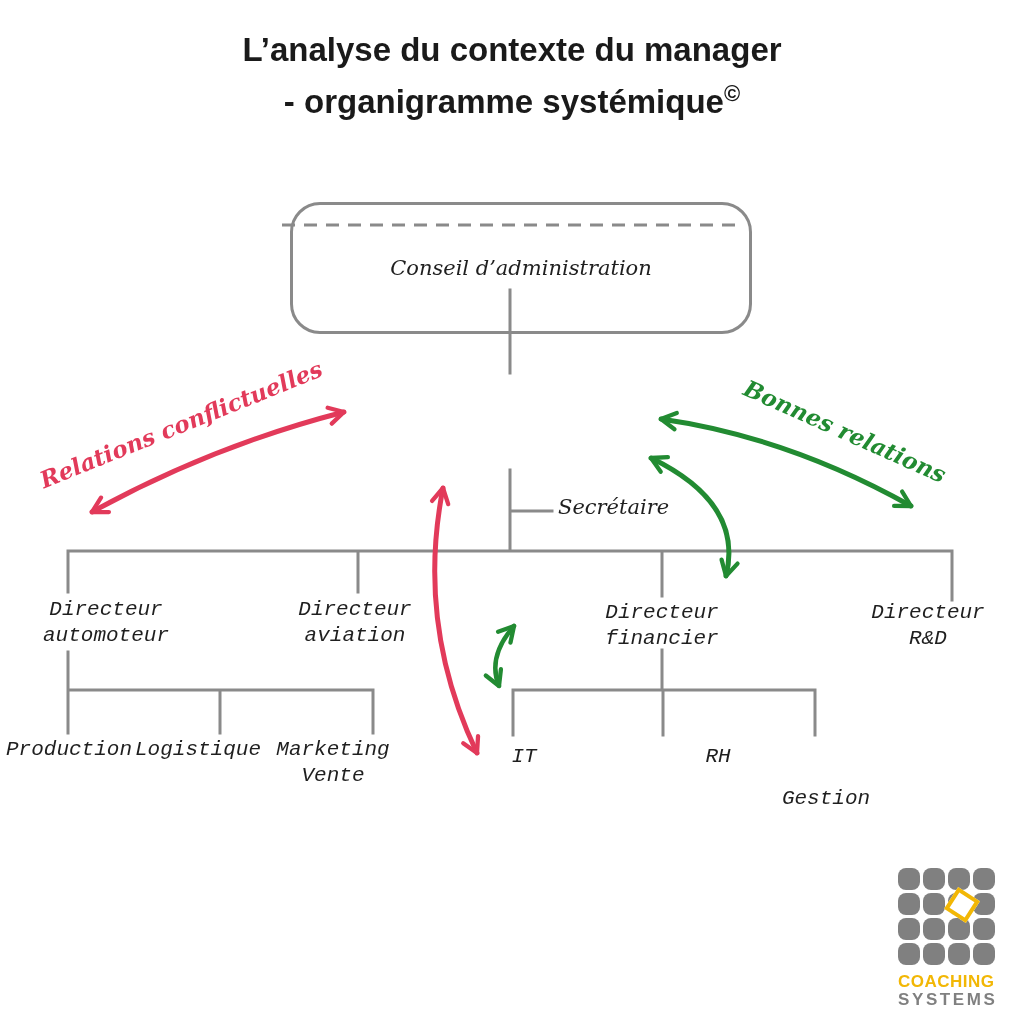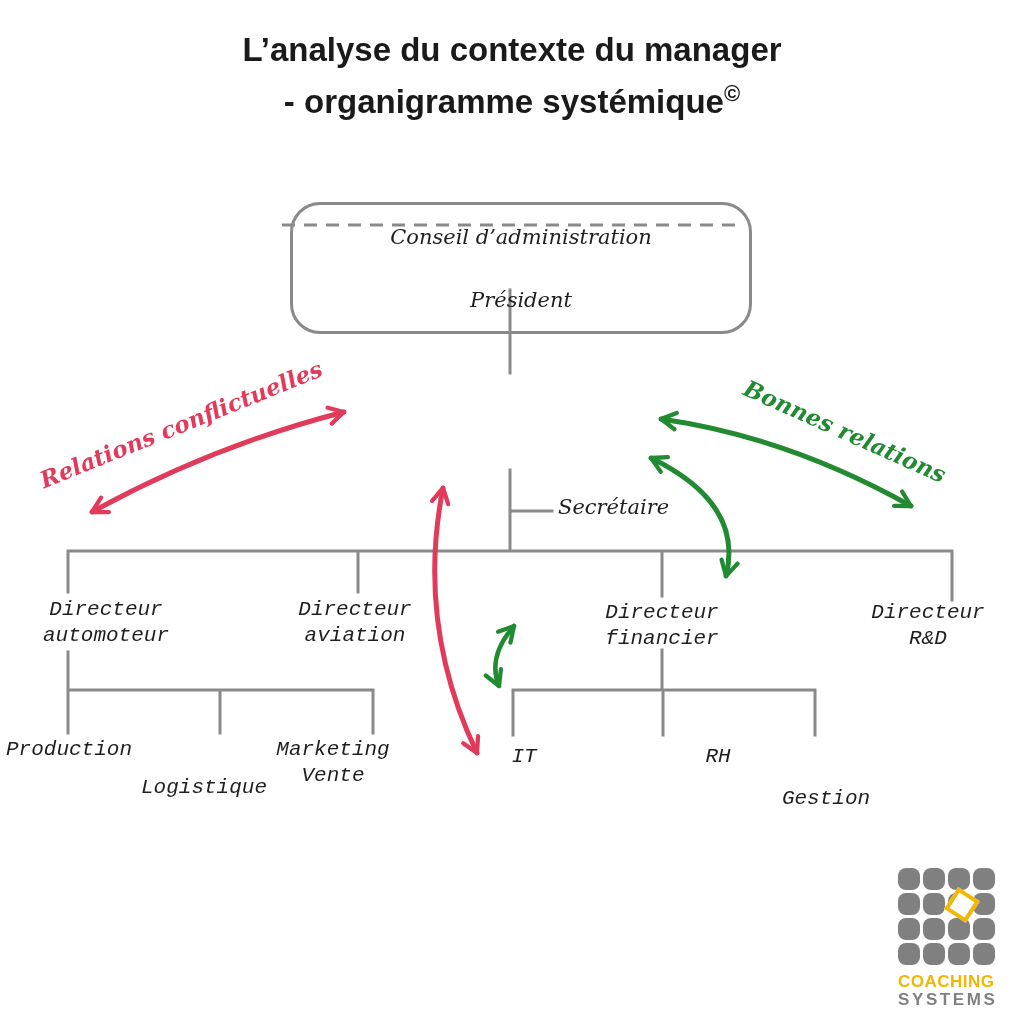--- a/index.html
+++ b/index.html
@@ -95,39 +95,36 @@
 
     <path fill="none" stroke-width="5" stroke-linecap="round" marker-start="url(#head-green)" marker-end="url(#head-green)" d="M 661 419 Q 788 437 911 506" stroke="#228b32"></path>
     <path fill="none" stroke-width="5" stroke-linecap="round" marker-start="url(#head-green)" marker-end="url(#head-green)" d="M 651 458 Q 744 503 726 576" stroke="#228b32"></path>
     <path fill="none" stroke-width="4.5" stroke-linecap="round" marker-start="url(#head-green)" marker-end="url(#head-green)" d="M 514 626 Q 487 657 499 686" stroke="#228b32"></path>
   </svg>
 
   <div class="orgbox board-box">
     <div class="half">
       <span class="script" style="font-size:21px">Conseil d’administration</span>
     </div>
-    <div class="half">
-      <span class="script" style="font-size:21px">Président</span>
-    </div>
   </div>
 
 
   <div class="lbl script" style="left:558px; top:494px; text-align:left;">Secrétaire</div>
 
   <div class="lbl script centered" style="left:106px; top:597px;">Directeur
 automoteur</div>
   <div class="lbl script centered" style="left:355px; top:597px;">Directeur
 aviation</div>
   <div class="lbl script centered" style="left:662px; top:600px;">Directeur
 financier</div>
   <div class="lbl script centered" style="left:928px; top:600px;">Directeur
 R&amp;D</div>
 
   <div class="lbl script centered" style="left:69px; top:737px;">Production</div>
-  <div class="lbl script centered" style="left:198px; top:775px;margin-left:6px;">Logistique</div>
+  <div class="lbl script centered" style="left:198px; top:737px;">Logistique</div>
   <div class="lbl script centered" style="left:333px; top:737px;">Marketing
 Vente</div>
 
   <div class="lbl script centered" style="left:524px; top:744px;">IT</div>
   <div class="lbl script centered" style="left:682px; top:744px;margin-left:36px;">RH</div>
   <div class="lbl script centered" style="left:826px; top:786px;">Gestion</div>
 
   <div class="annot conflict script" style="color: rgb(226, 58, 90);">Relations conflictuelles</div>
   <div class="annot good script" style="color: rgb(34, 139, 50);">Bonnes relations</div>
 

